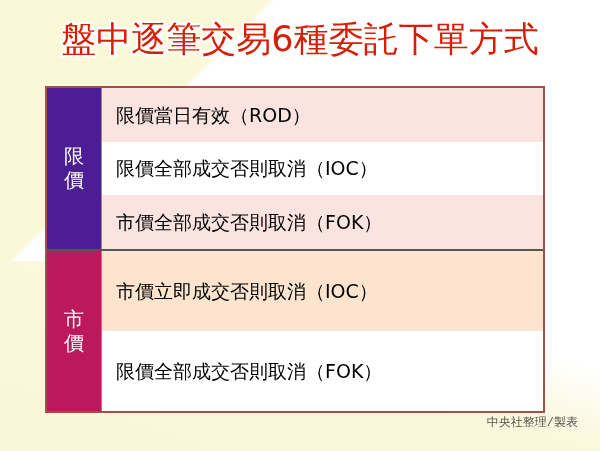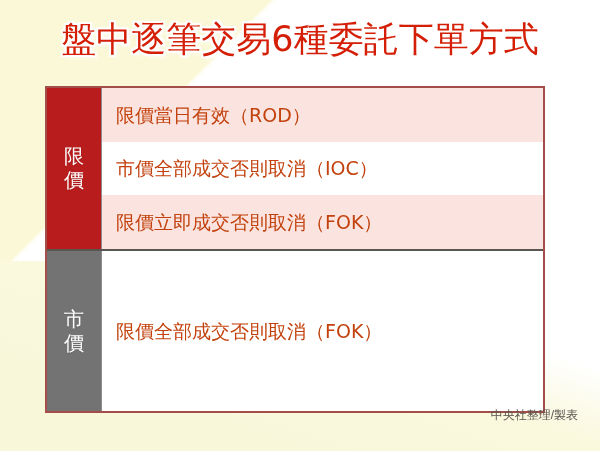--- a/index.html
+++ b/index.html
@@ -117,22 +117,22 @@
 
   .label-cell {
     flex: 0 0 55px;
     width: 55px;
     display: flex;
     align-items: center;
     justify-content: center;
     border-right: 1px solid #8d8d8d;
     box-sizing: border-box;
   }
-  .label-cell.limit { background: #b91c1c; }
-  .label-cell.market { background: #737373; }
+  .label-cell.limit { background: #4c1d95; }
+  .label-cell.market { background: #be185d; }
 
   .label-text {
     font-family: "DejaVu Sans", "Liberation Sans", sans-serif;
     font-size: 20px;
     line-height: 24px;
     color: #ffffff;
     font-weight: 400;
     text-align: center;
     writing-mode: horizontal-tb;
     width: 1.2em;
@@ -152,33 +152,33 @@
     display: flex;
     align-items: center;
     padding-left: 14px;
     box-sizing: border-box;
     min-height: 0;
   }
   .row .row-text {
     font-family: "DejaVu Sans", "Liberation Sans", sans-serif;
     font-size: 19px;
     line-height: 24px;
-    color: #c2410c;
+    color: #000000;
     white-space: nowrap;
   }
   .bg-pink  { background: #fbe4e0; }
   .bg-white { background: #ffffff; }
   .bg-peach { background: #fce4ce; }
 
   
   .credit {
     position: absolute;
     right: 22px;
-    bottom: 28px;
-    font-family: Liberation Sans, sans-serif;
+    bottom: 20px;
+    font-family: Liberation Mono, monospace;
     font-size: 12px;
     line-height: 16px;
     color: #59544e;
     z-index: 3;
     white-space: nowrap;
   }
 </style>
 </head>
 <body>
 
@@ -198,33 +198,36 @@
 
     <div class="section limit">
       <div class="label-cell limit">
         <span class="label-text">限價</span>
       </div>
       <div class="rows">
         <div class="row bg-pink">
           <span class="row-text">限價當日有效（ROD）</span>
         </div>
         <div class="row bg-white">
-          <span class="row-text">市價全部成交否則取消（IOC）</span>
+          <span class="row-text">限價全部成交否則取消（IOC）</span>
         </div>
         <div class="row bg-pink">
-          <span class="row-text">限價立即成交否則取消（FOK）</span>
+          <span class="row-text">市價全部成交否則取消（FOK）</span>
         </div>
       </div>
     </div>
 
     <div class="section market">
       <div class="label-cell market">
         <span class="label-text">市價</span>
       </div>
       <div class="rows">
+        <div class="row bg-peach">
+          <span class="row-text">市價立即成交否則取消（IOC）</span>
+        </div>
         <div class="row bg-white">
           <span class="row-text">限價全部成交否則取消（FOK）</span>
         </div>
       </div>
     </div>
 
   </div>
 
   <div class="credit">中央社整理/製表</div>
 

